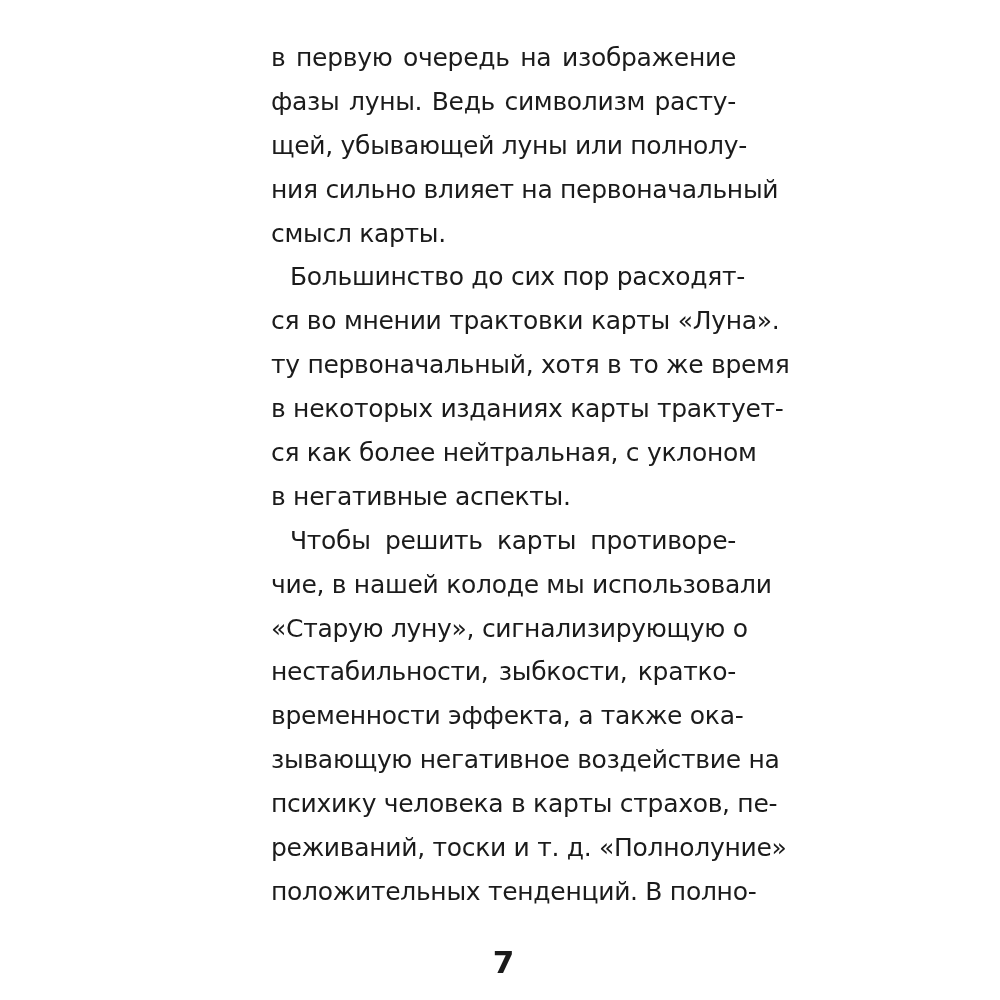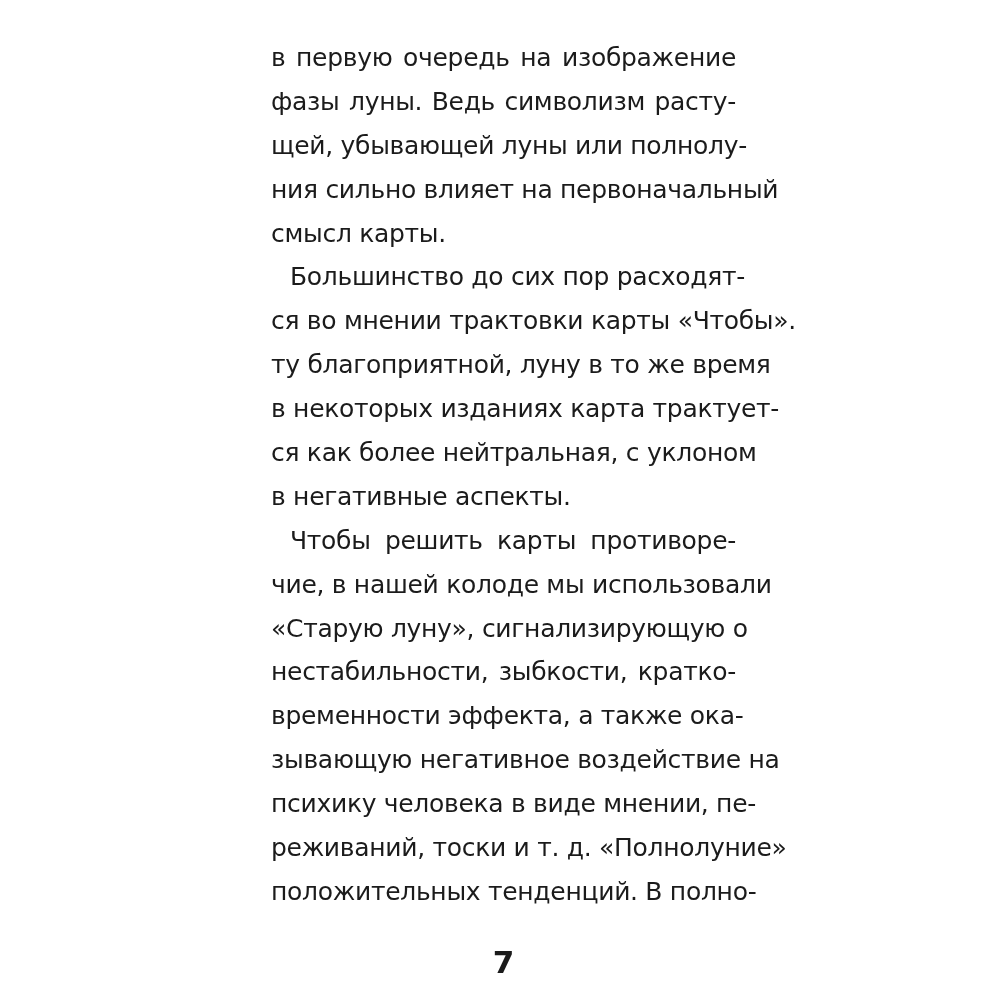--- a/index.html
+++ b/index.html
@@ -69,35 +69,35 @@
     <div>
       <span class="line">в первую очередь на изображение</span>
       <span class="line">фазы луны. Ведь символизм расту-</span>
       <span class="line">щей, убывающей луны или полнолу-</span>
       <span class="line">ния сильно влияет на первоначальный</span>
       <span class="line last">смысл карты.</span>
     </div>
 
     <div>
       <span class="line indent">Большинство до сих пор расходят-</span>
-      <span class="line">ся во мнении трактовки карты «Чтобы».</span>
-      <span class="line">ту благоприятной, луну в то же время</span>
-      <span class="line">в некоторых изданиях карта трактует-</span>
+      <span class="line">ся во мнении трактовки карты «Луна».</span>
+      <span class="line">ту первоначальный, хотя в то же время</span>
+      <span class="line">в некоторых изданиях карты трактует-</span>
       <span class="line">ся как более нейтральная, с уклоном</span>
       <span class="line last">в негативные аспекты.</span>
     </div>
 
     <div>
       <span class="line indent">Чтобы решить карты противоре-</span>
       <span class="line">чие, в нашей колоде мы использовали</span>
       <span class="line">«Старую луну», сигнализирующую о</span>
       <span class="line">нестабильности, зыбкости, кратко-</span>
       <span class="line">временности эффекта, а также ока-</span>
       <span class="line">зывающую негативное воздействие на</span>
-      <span class="line">психику человека в виде мнении, пе-</span>
+      <span class="line">психику человека в карты страхов, пе-</span>
       <span class="line">реживаний, тоски и т. д. «Полнолуние»</span>
       <span class="line">положительных тенденций. В полно-</span>
 
     </div>
   </div>
 
   <div class="page-number">7</div>
 </div>
 
 </body></html>

